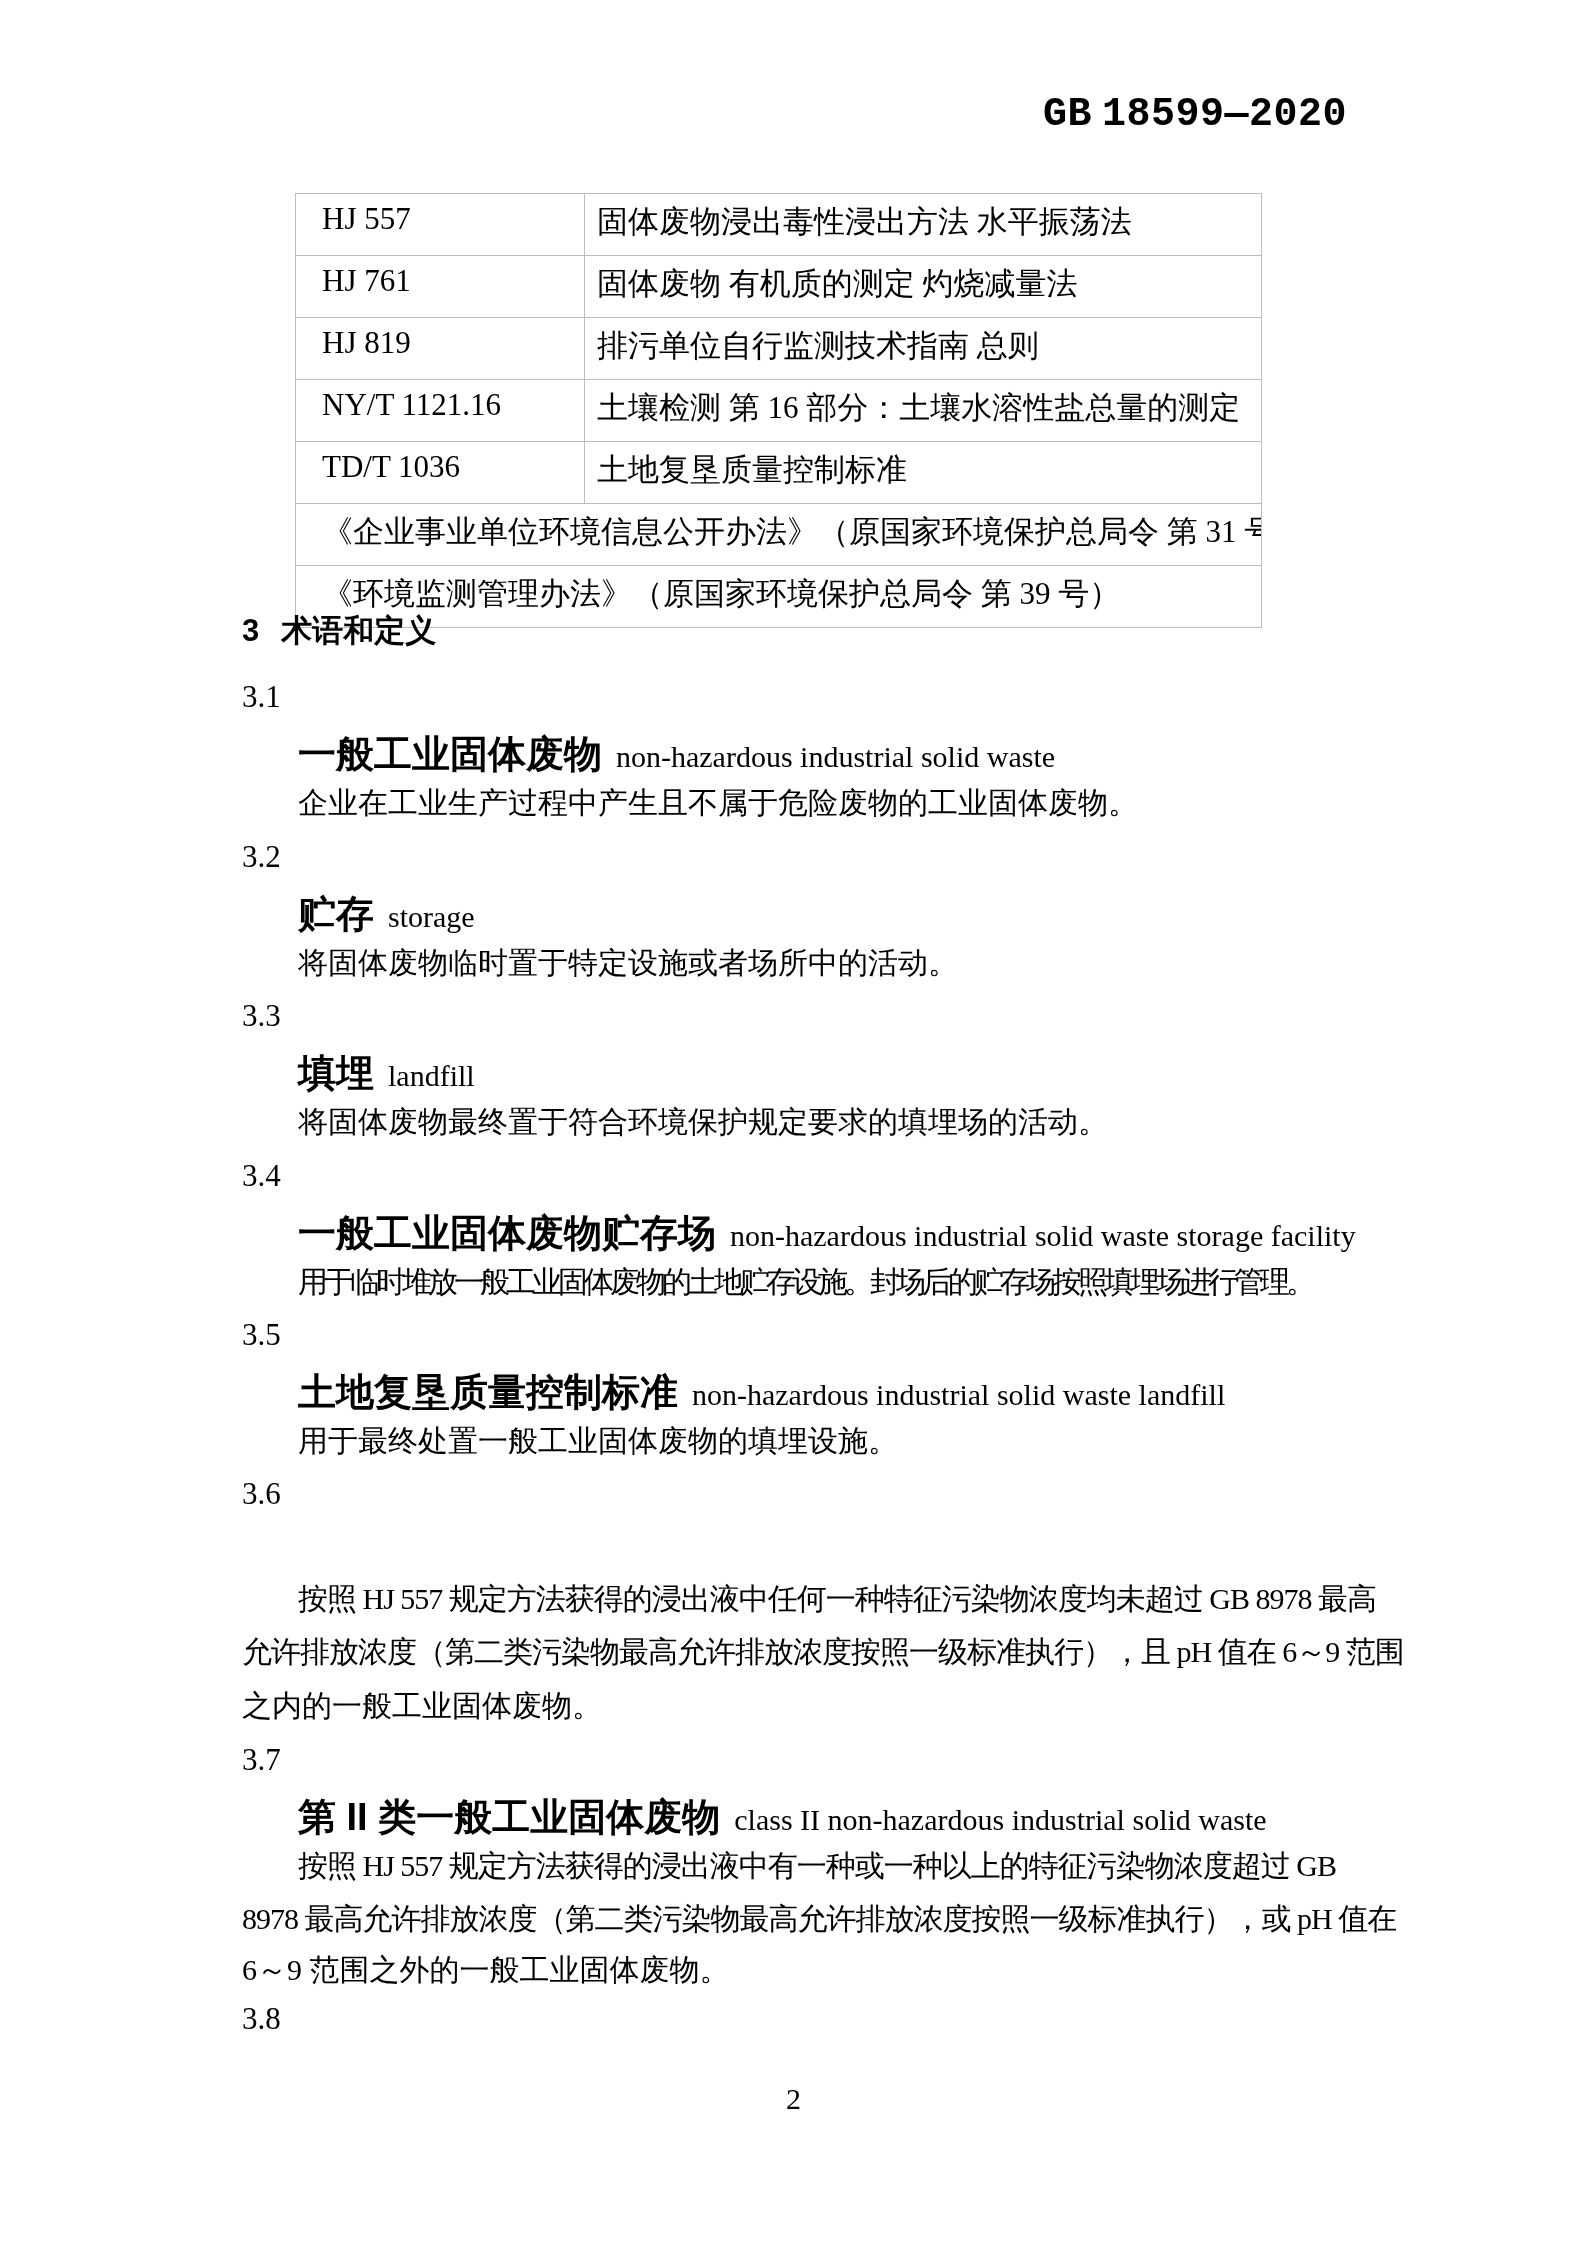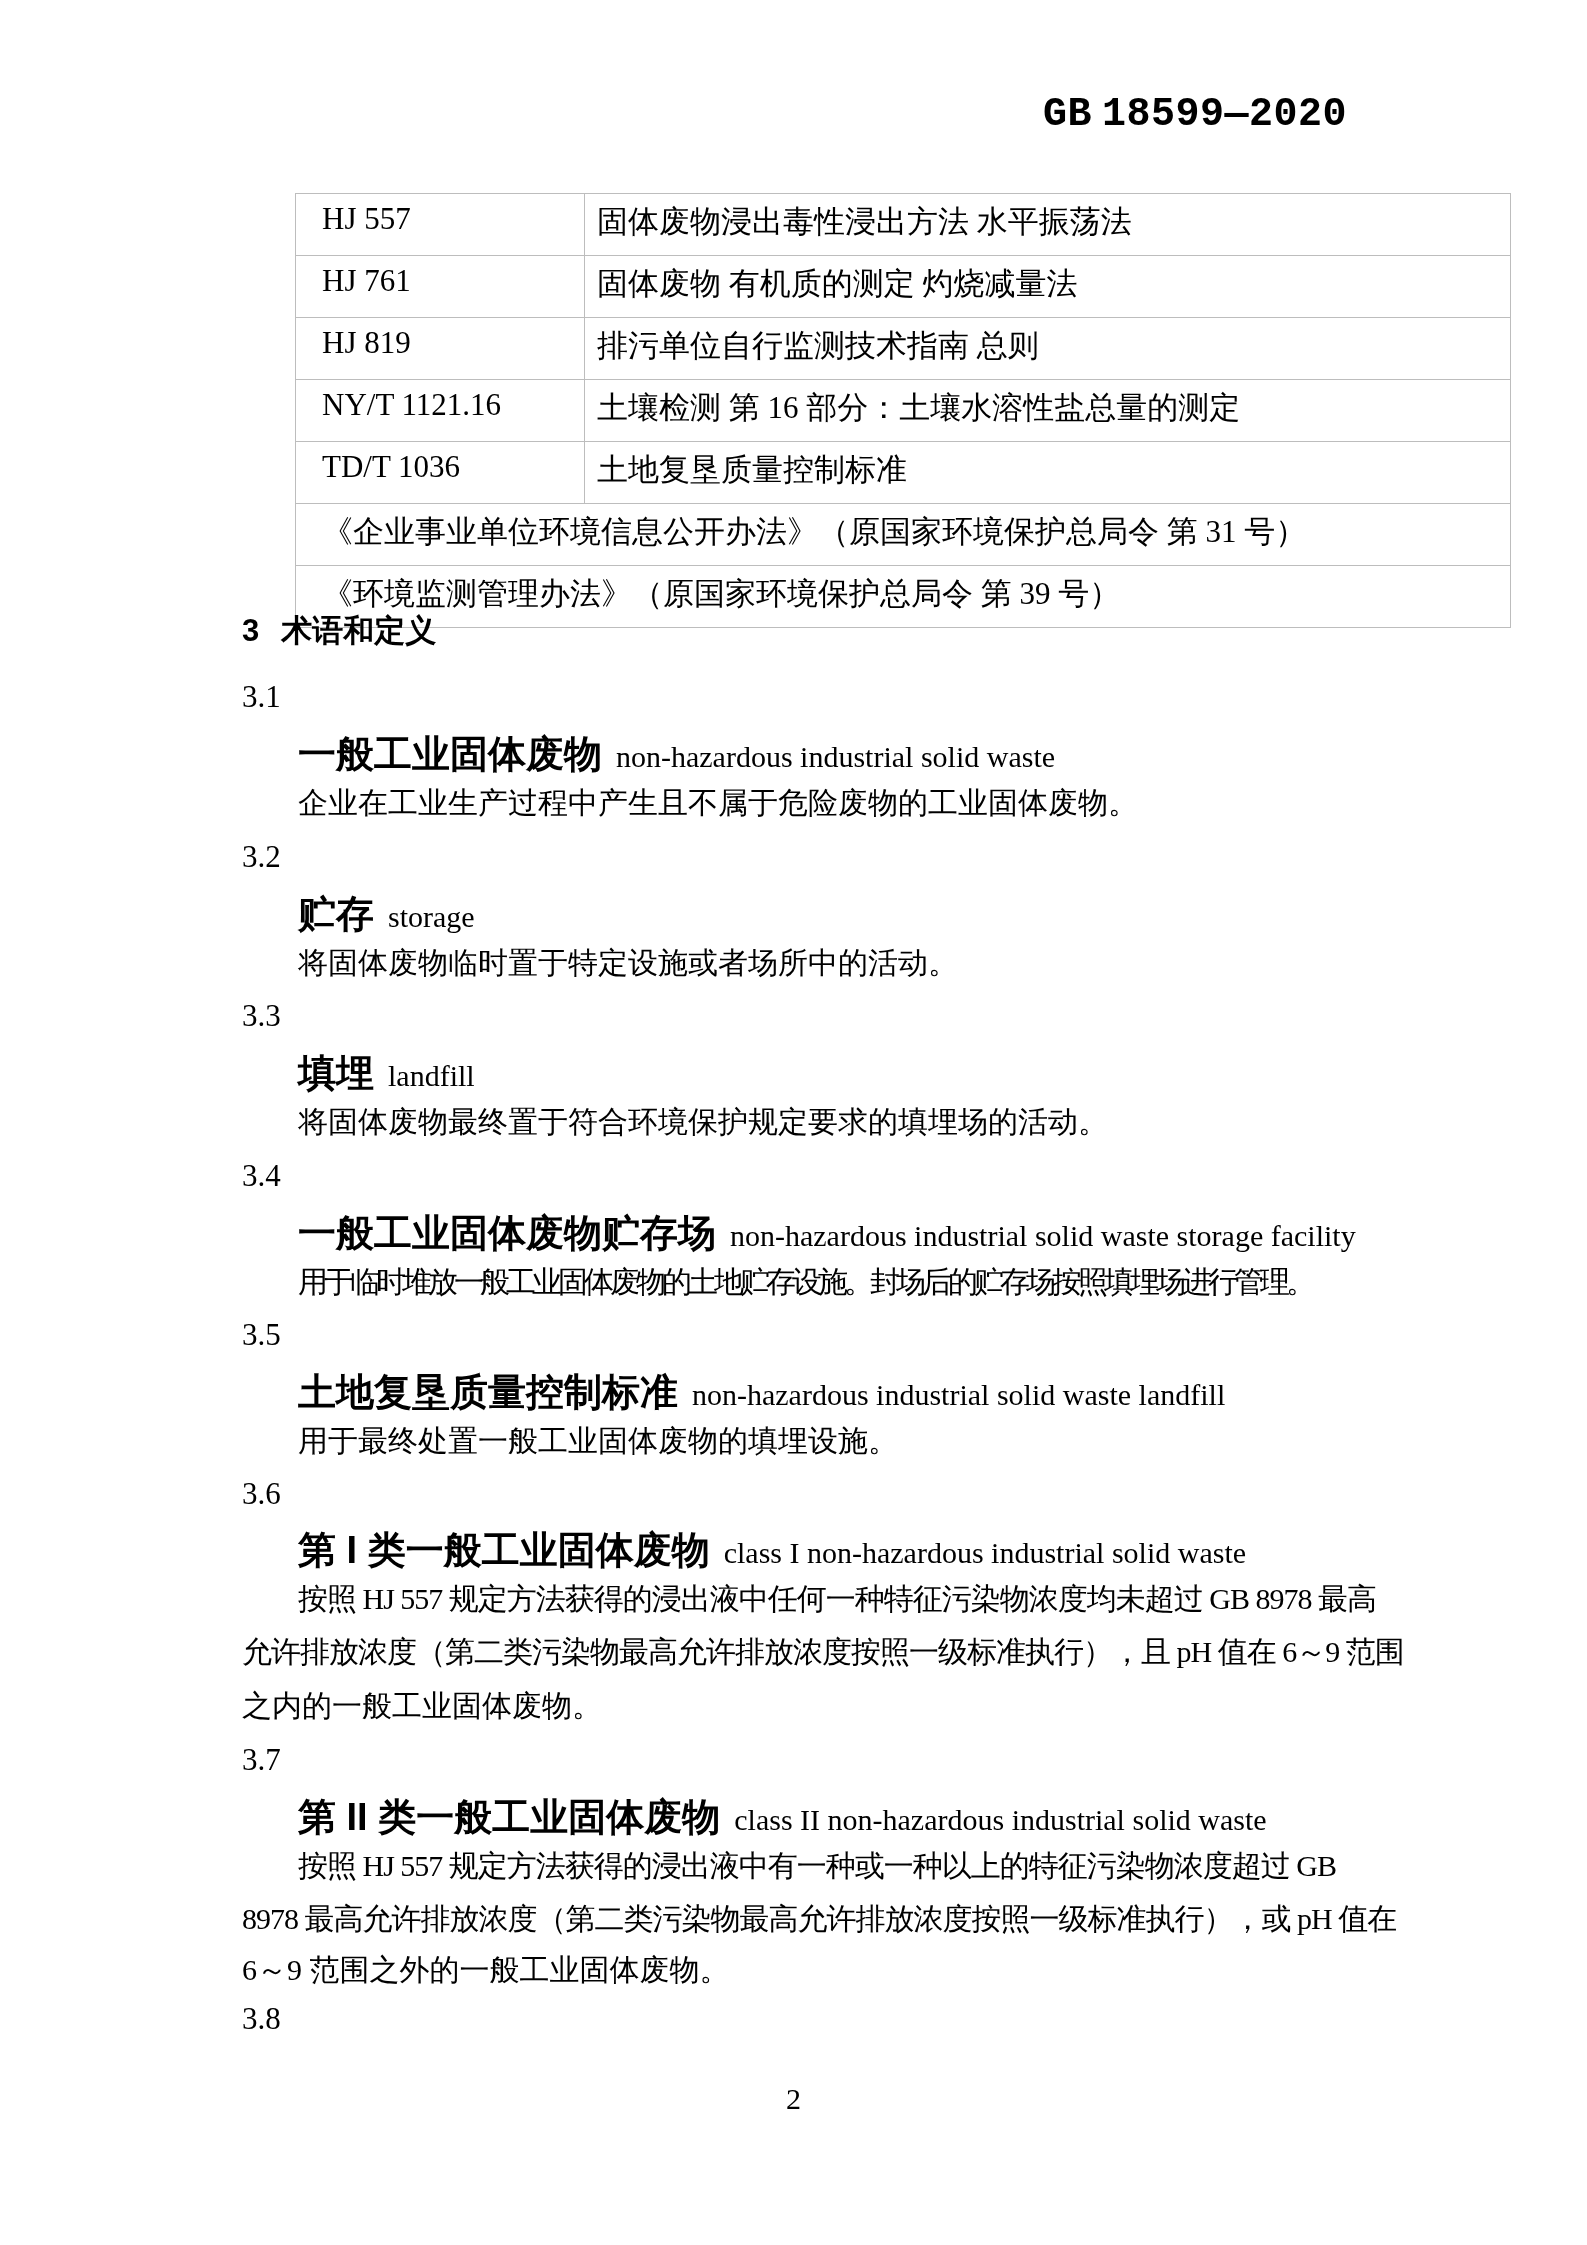--- a/index.html
+++ b/index.html
@@ -19,21 +19,21 @@
     font-size:40px; letter-spacing:0.5px;
     font-family:Liberation Mono, monospace;
     white-space:nowrap;
   }
   .doc-code .prefix{font-weight:700; margin-right:10px;}
   .doc-code .num{font-weight:600;}
 
   
   table.refs{
     position:absolute; left:295px; top:193px;
-    width:1216px;
+    width:967px;
     border-collapse:collapse;
     table-layout:fixed;
     font-size:31px;
   }
   table.refs td{
     border:1px solid #bdbdbd;
     height:54px;
     vertical-align:top;
     padding:7px 10px 0 26px;
     white-space:nowrap;
@@ -140,23 +140,20 @@
   </div>
   <div class="line indent tighter" style="top:1263px">用于临时堆放一般工业固体废物的土地贮存设施。封场后的贮存场按照填埋场进行管理。</div>
 
   <div class="line num-line" style="top:1316px">3.5</div>
   <div class="line indent term-line" style="top:1369px">
     <span class="zh">土地复垦质量控制标准</span><span class="en">non-hazardous industrial solid waste landfill</span>
   </div>
   <div class="line indent" style="top:1422px">用于最终处置一般工业固体废物的填埋设施。</div>
 
   <div class="line num-line" style="top:1475px">3.6</div>
-  <div class="line indent term-line" style="top:1527px">
-    <span class="zh">第 I 类一般工业固体废物</span><span class="en">class I non-hazardous industrial solid waste</span>
-  </div>
   <div class="line indent tight" style="top:1580px">按照 HJ 557 规定方法获得的浸出液中任何一种特征污染物浓度均未超过 GB 8978 最高</div>
   <div class="line tight" style="top:1633px">允许排放浓度（第二类污染物最高允许排放浓度按照一级标准执行），且 pH 值在 6～9 范围</div>
   <div class="line" style="top:1687px">之内的一般工业固体废物。</div>
 
   <div class="line num-line" style="top:1741px">3.7</div>
   <div class="line indent term-line" style="top:1794px">
     <span class="zh">第 II 类一般工业固体废物</span><span class="en">class II non-hazardous industrial solid waste</span>
   </div>
   <div class="line indent tight" style="top:1847px">按照 HJ 557 规定方法获得的浸出液中有一种或一种以上的特征污染物浓度超过 GB</div>
   <div class="line tight" style="top:1900px">8978 最高允许排放浓度（第二类污染物最高允许排放浓度按照一级标准执行），或 pH 值在</div>

